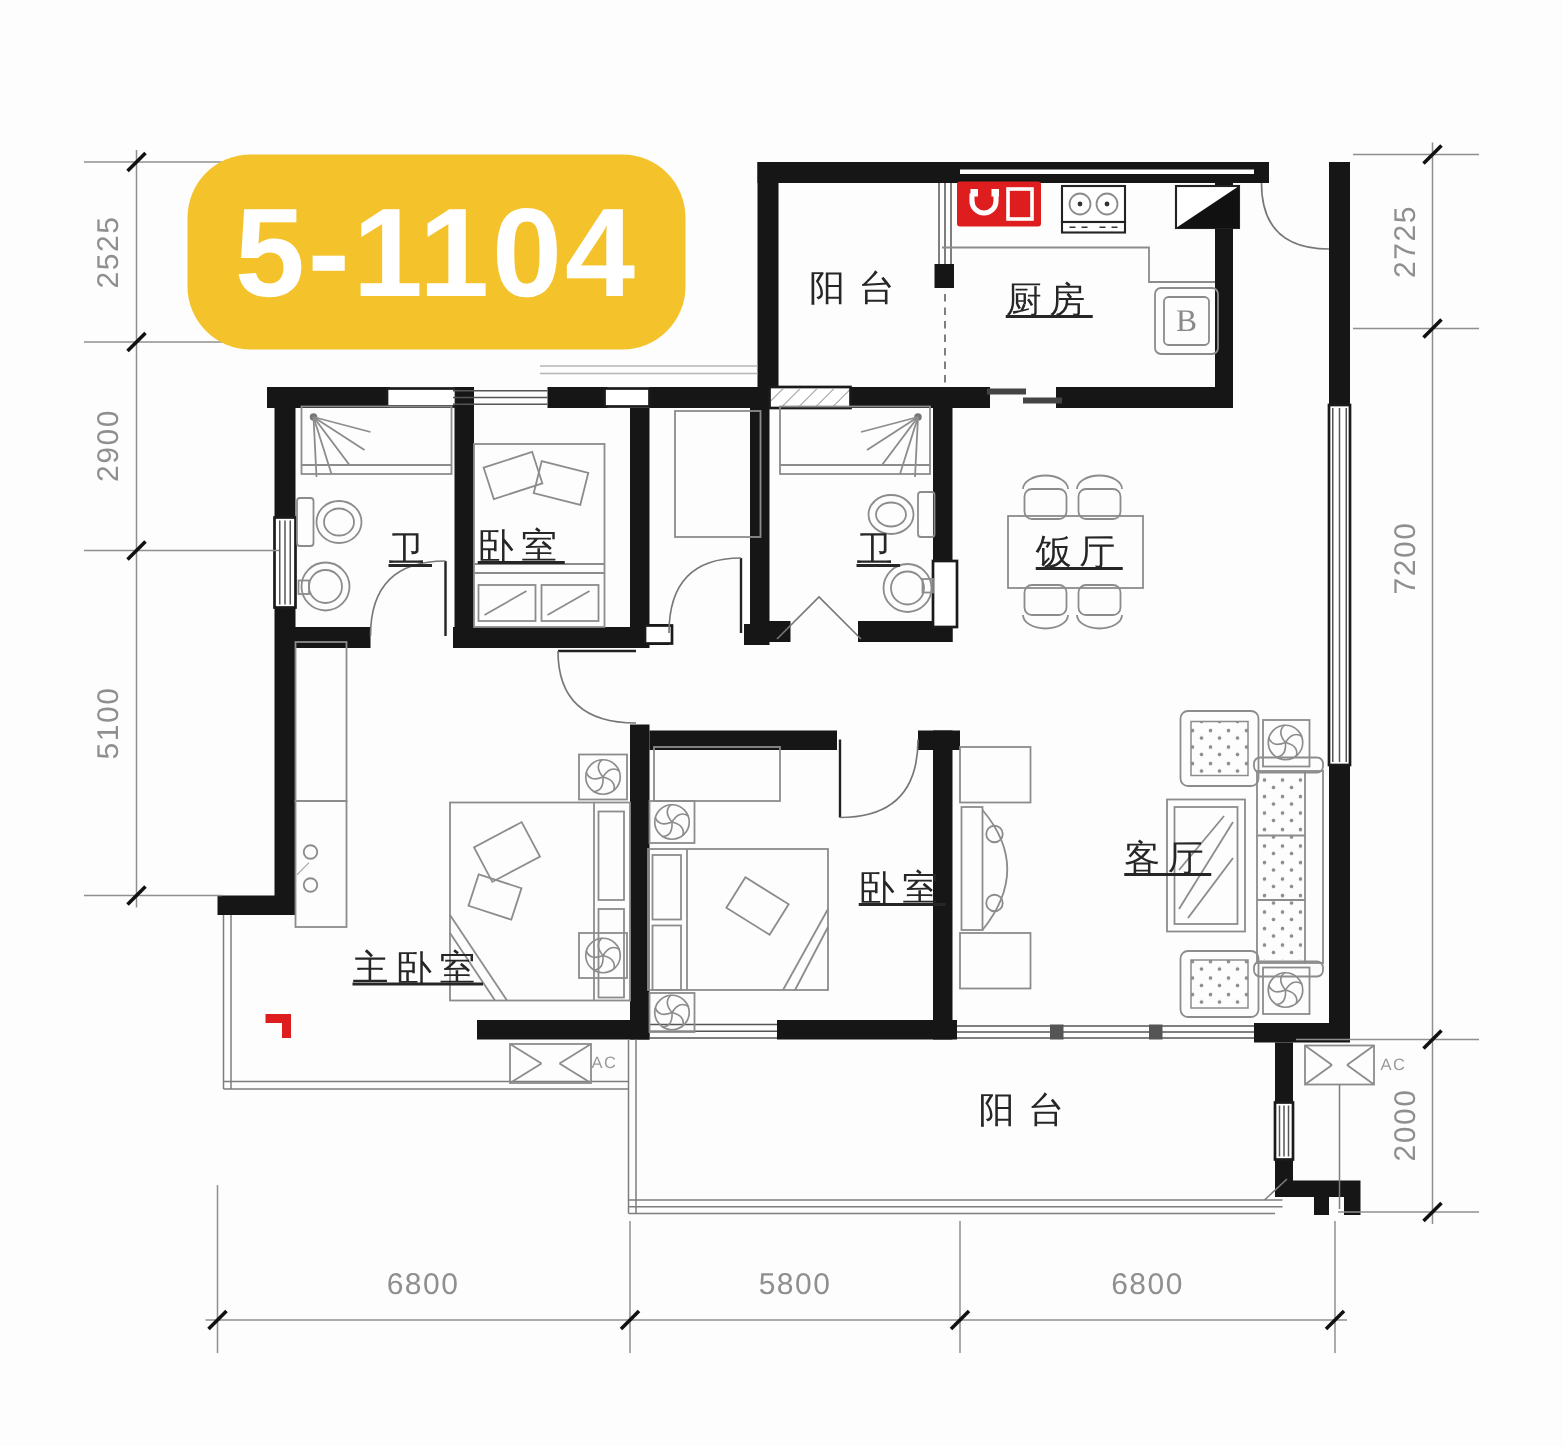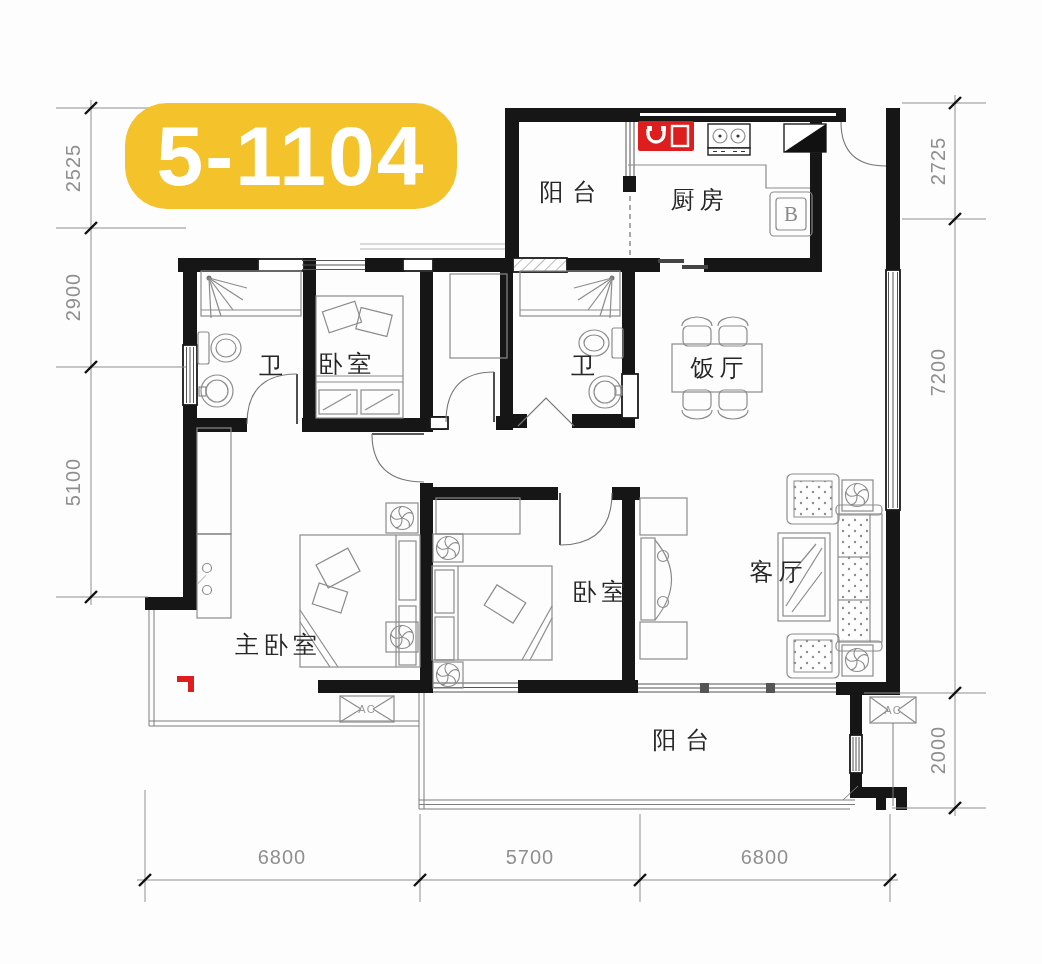--- a/index.html
+++ b/index.html
@@ -2,26 +2,26 @@
 <html style="--badge-bg: #F4C32B; --badge-text: #FFFFFF; --wall: #161616; --furniture-line: #8C8C8C; --dim-text: #8F8F8F; --label-text: #262626; --accent-red: #DE1E1E;"><head>
 <meta charset="utf-8">
 <style>
   html,body{margin:0;padding:0;background:#fff;}
   .stage{position:relative;width:1042px;height:964px;background:#fdfdfd;overflow:hidden;
          font-family:"Liberation Sans",sans-serif;}
   svg{position:absolute;left:0;top:0;}
   .lbl{position:absolute;transform:translate(-50%,-50%);white-space:nowrap;}
   .rlabel{font-family:"Liberation Serif","DejaVu Serif",serif;font-size:24px;
           color:var(--label-text,#262626);letter-spacing:9px;text-indent:9px;}
-  .rlabel.tight{letter-spacing:5px;text-indent:5px;}
+  .rlabel.tight{letter-spacing:5px;text-indent:5px;text-decoration:underline;}
   .dim{font-size:20px;color:var(--dim-text,#8f8f8f);letter-spacing:1px;}
   .dim.v{transform:translate(-50%,-50%) rotate(-90deg);}
   .blabel{font-family:"Liberation Serif","DejaVu Serif",serif;font-size:21px;color:#8a8a8a;}
-  .aclabel{font-size:11px;color:#9a9a9a;letter-spacing:1px;}
-  .badge{position:absolute;left:125px;top:103px;width:332px;height:106px;
+  .aclabel{font-size:11px;color:#9a9a9a;letter-spacing:1px;margin-left:36px;}
+  .badge{position:absolute;left:125px;top:103px;width:332px;height:130px;
          background:var(--badge-bg,#F4C32B);border-radius:42px;display:flex;
          align-items:center;justify-content:center;color:var(--badge-text,#fff);
          font-size:84px;font-weight:700;letter-spacing:2px;}
   
   .w{fill:var(--wall,#161616);}
   .f{fill:none;stroke:var(--furniture-line,#8c8c8c);stroke-width:1.2;}
   .dark{fill:#fff;stroke:#222;stroke-width:1.4;}
   .win{fill:#fff;stroke:#1a1a1a;stroke-width:1.8;}
   .wl{stroke:#555;stroke-width:1;}
   .thin{stroke:#7d7d7d;stroke-width:1;fill:none;}
@@ -425,16 +425,16 @@
 <div class="lbl aclabel" style="left:367px;top:709px">AC</div>
 <div class="lbl aclabel" style="left:893px;top:710px">AC</div>
 
 <div class="lbl dim v" style="left:73px;top:168px">2525</div>
 <div class="lbl dim v" style="left:73px;top:297px">2900</div>
 <div class="lbl dim v" style="left:73px;top:482px">5100</div>
 <div class="lbl dim v" style="left:938px;top:161px">2725</div>
 <div class="lbl dim v" style="left:938px;top:372px">7200</div>
 <div class="lbl dim v" style="left:938px;top:750px">2000</div>
 <div class="lbl dim" style="left:282px;top:857px">6800</div>
-<div class="lbl dim" style="left:530px;top:857px">5700</div>
+<div class="lbl dim" style="left:530px;top:857px">5800</div>
 <div class="lbl dim" style="left:765px;top:857px">6800</div>
 
 </div>
 
 </body></html>

